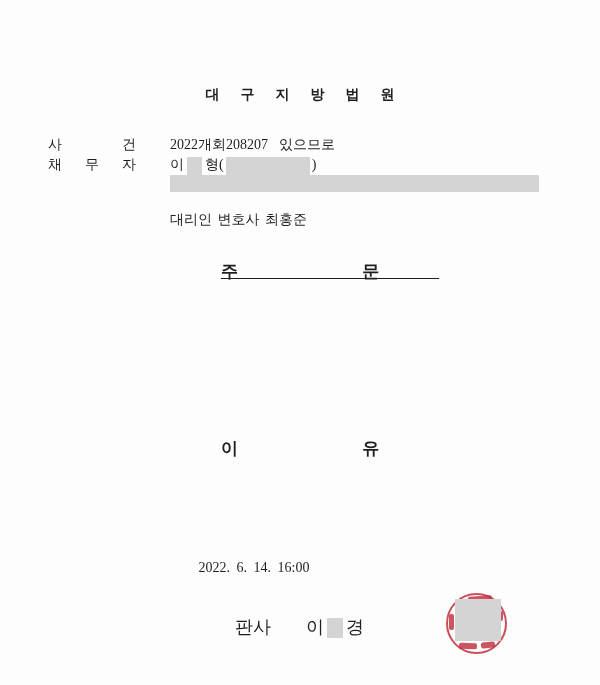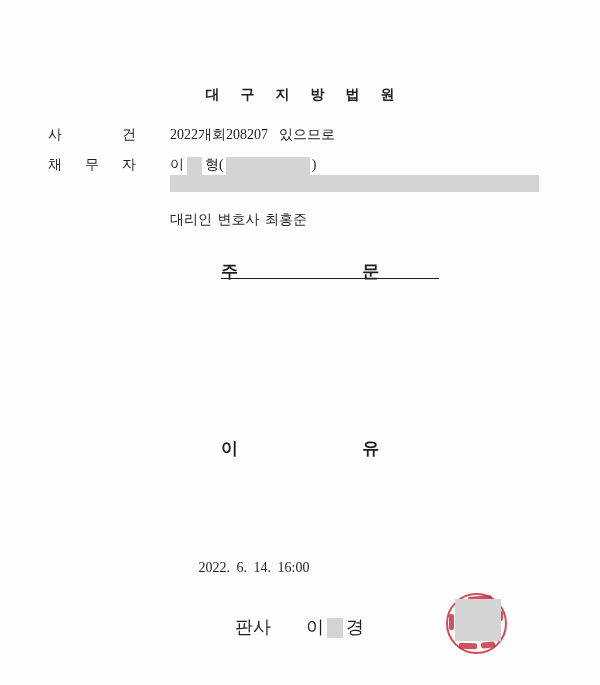--- a/index.html
+++ b/index.html
@@ -30,21 +30,21 @@
   .doc-type span{letter-spacing:80px;margin-right:-80px;white-space:pre;}
   .section-heading{
     left:0;width:600px;text-align:center;
     font-size:17px;font-weight:bold;line-height:1;
   }
   .section-heading span{letter-spacing:60px;margin-right:-60px;white-space:pre;}
   .heading-jumun{top:263px;text-decoration:underline;}
   .heading-iyu{top:395px;margin-top:45px;}
   
   .info-row{left:0;width:600px;font-size:14px;line-height:17px;}
-  .row-case{top:126px;}
+  .row-case{top:136px;}
   .row-debtor{top:156px;}
   .info-label{
     display:inline-block;margin-left:48px;width:88px;
     text-align:justify;text-align-last:justify;text-justify:inter-word;
     white-space:normal;
   }
   .info-value{position:absolute;left:170px;top:0;white-space:pre;word-spacing:2px;}
   .debtor-line{display:flex;align-items:flex-end;}
   .redact{background:#d4d4d4;display:inline-block;}
   .redact-name{width:15px;height:18px;margin:0 3px -2px 3px;}

